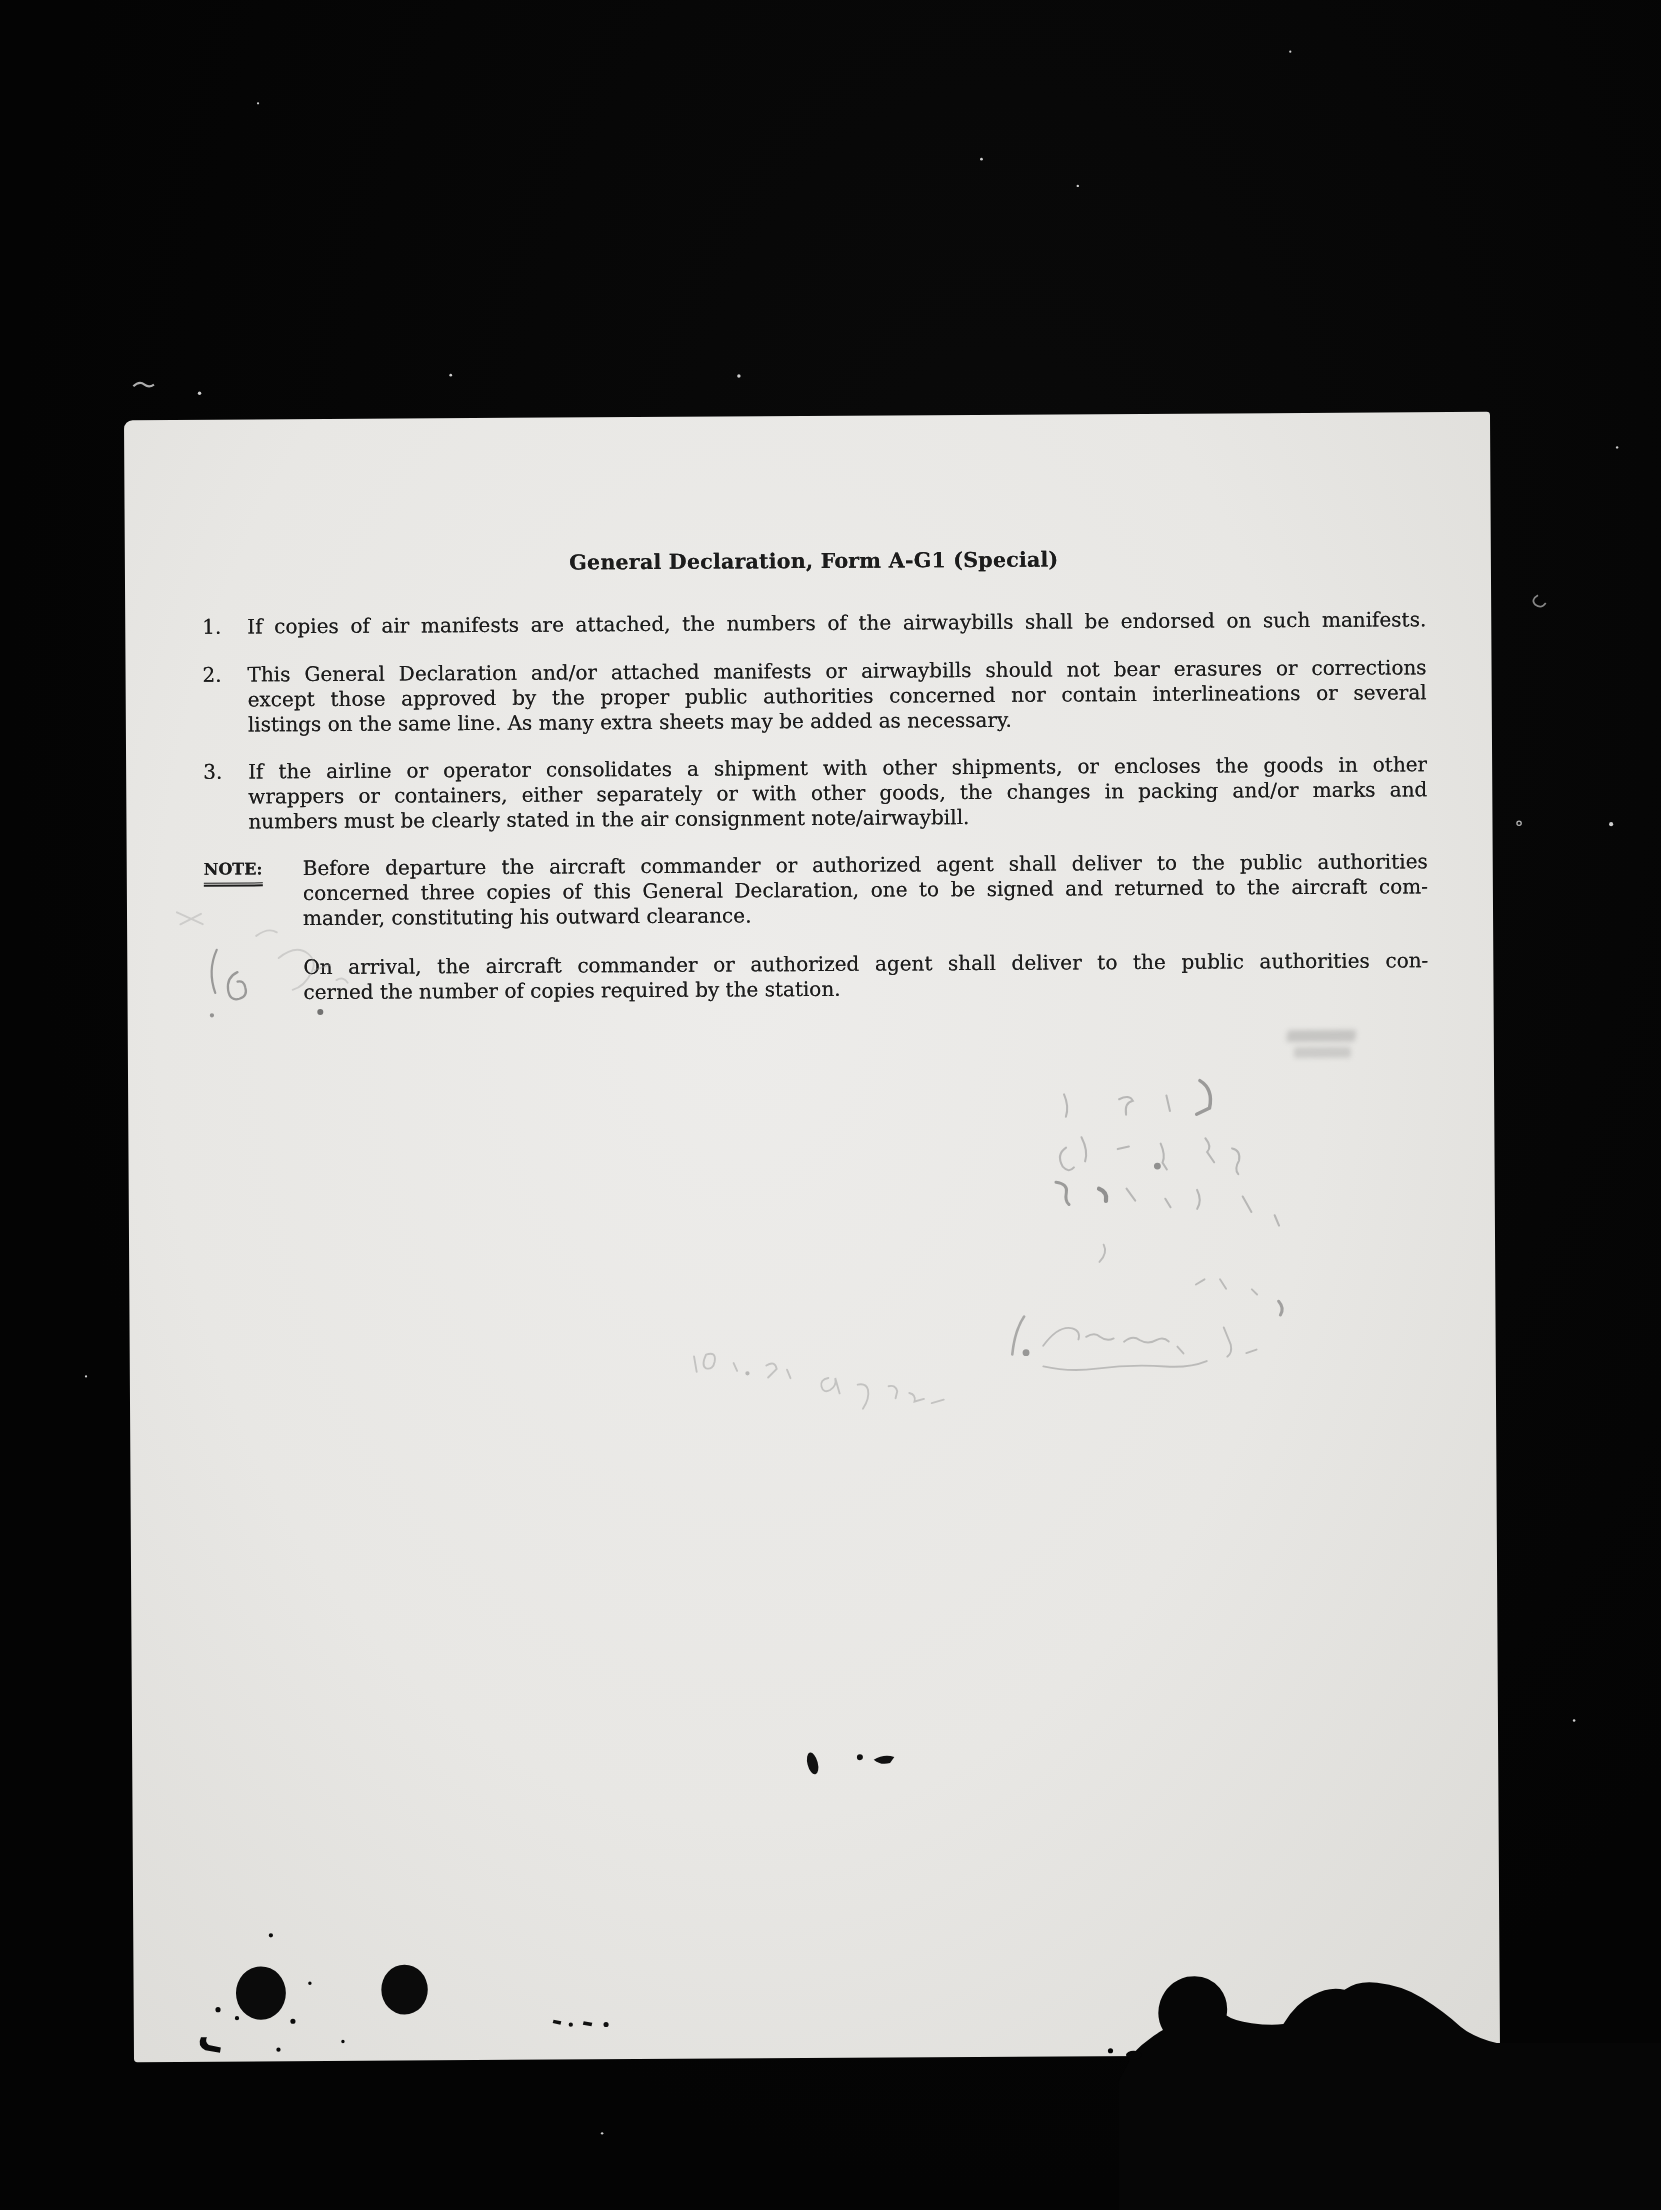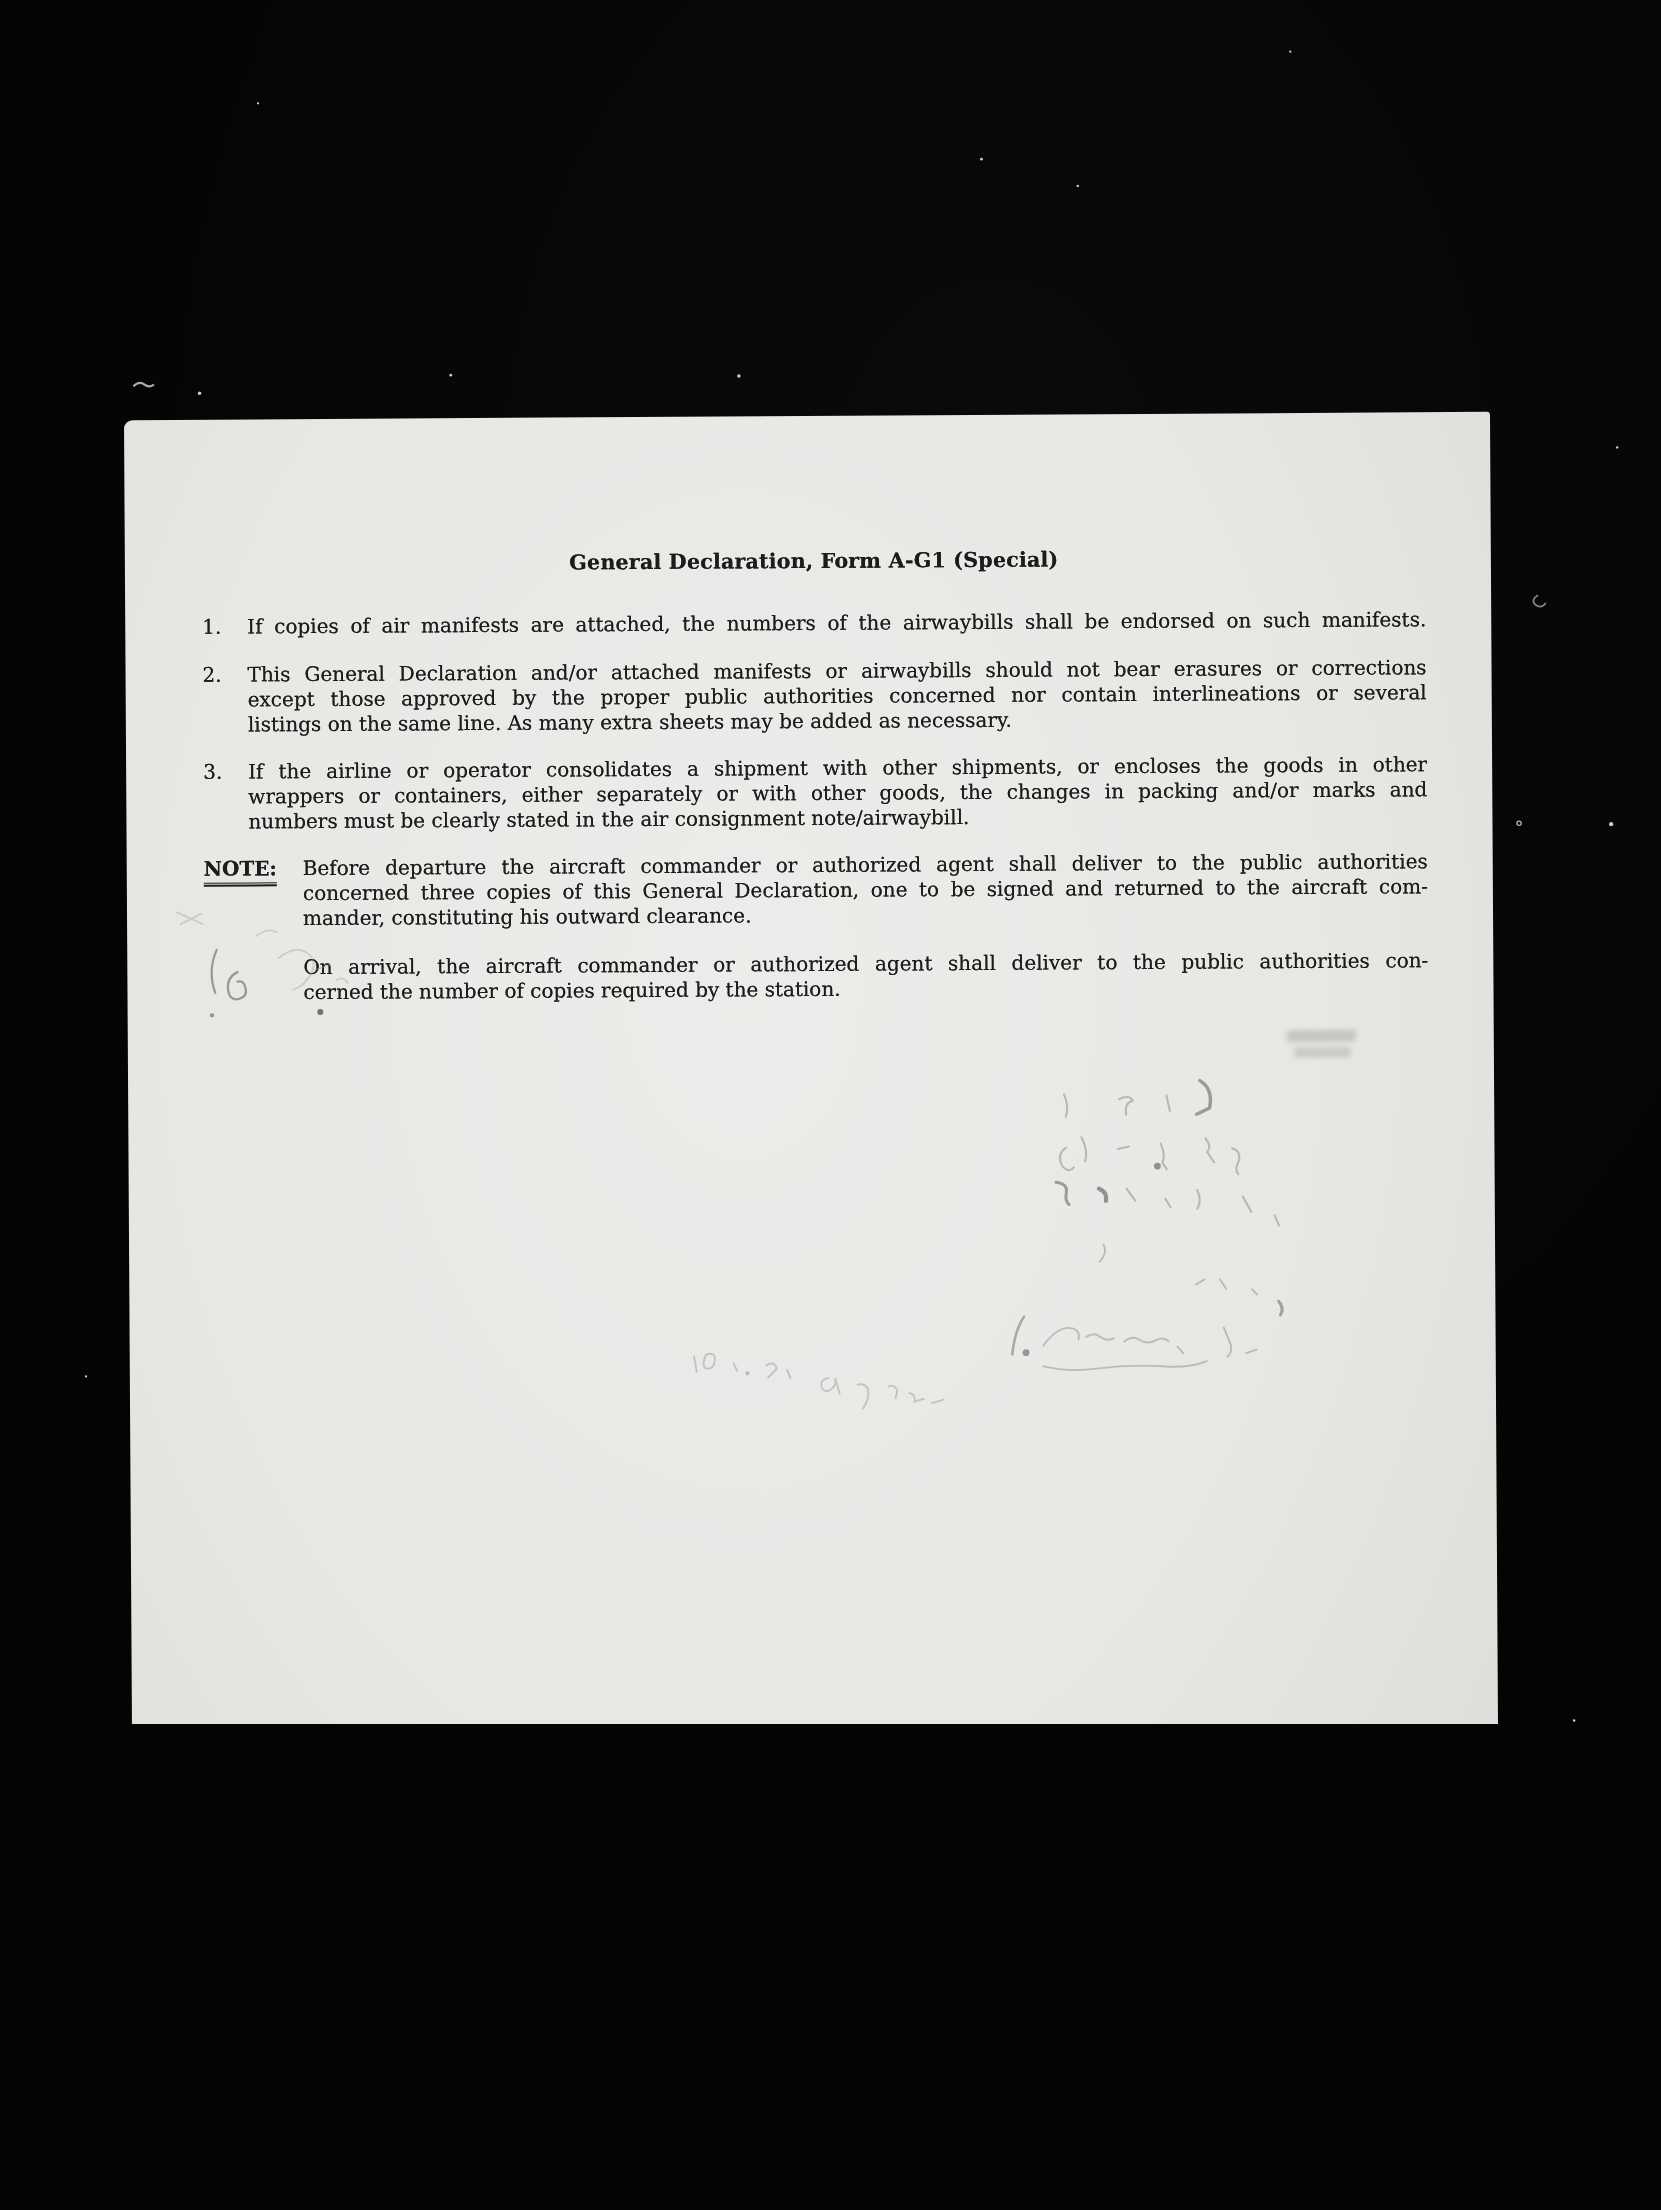--- a/index.html
+++ b/index.html
@@ -3,41 +3,41 @@
 <meta charset="utf-8">
 <style>
   html,body{margin:0;padding:0;}
   body{
     width:1661px;height:2210px;
     background:#050505;
     overflow:hidden;
     font-family:"DejaVu Serif", serif;
   }
   .stage{
-    position:relative;width:1661px;height:1724px;
+    position:relative;width:1661px;height:2210px;
     background:radial-gradient(ellipse at 60% 28%, #0a0a0a 0%, #040404 70%);
     overflow:hidden;
   }
   .paper{
     position:absolute;left:129px;top:416px;width:1366px;height:1642px;
     background:radial-gradient(ellipse at 45% 35%, #edecea 0%, #e8e7e4 55%, #dbdad6 100%);
     border-radius:8.6px 3.4px 3.4px 3.4px;
     transform:rotate(-0.35deg);
     transform-origin:50% 50%;
     color:#1c1c1c;
     text-shadow:0 0 0.5px rgba(30,30,30,0.85);
   }
   .doc-title{
     position:absolute;top:133px;left:77px;right:65px;
     text-align:center;font-size:20.6px;font-weight:bold;letter-spacing:0.2px;
   }
   .content{position:absolute;top:195px;left:0;right:0;}
   .para{display:flex;padding-left:77px;padding-right:65px;}
   .num{width:45px;flex:none;font-size:20px;line-height:25px;}
-  .note-col{width:99px;flex:none;font-size:20px;line-height:25px;font-weight:bold;}
+  .note-col{width:99px;flex:none;font-size:16px;line-height:25px;font-weight:bold;}
   .pbody{flex:1;font-size:20px;line-height:25px;}
   .line{line-height:25px;}
   .line.just{text-align:justify;text-align-last:justify;}
   .mb-a{margin-bottom:23px;}
   .mb-b{margin-bottom:22.4px;}
   .mb-c{margin-bottom:21.5px;}
   .mb-d{margin-bottom:24px;}
   .dbl{
     position:relative;display:inline-block;
     border-bottom:1.7px solid #1c1c1c;padding-bottom:0.9px;

